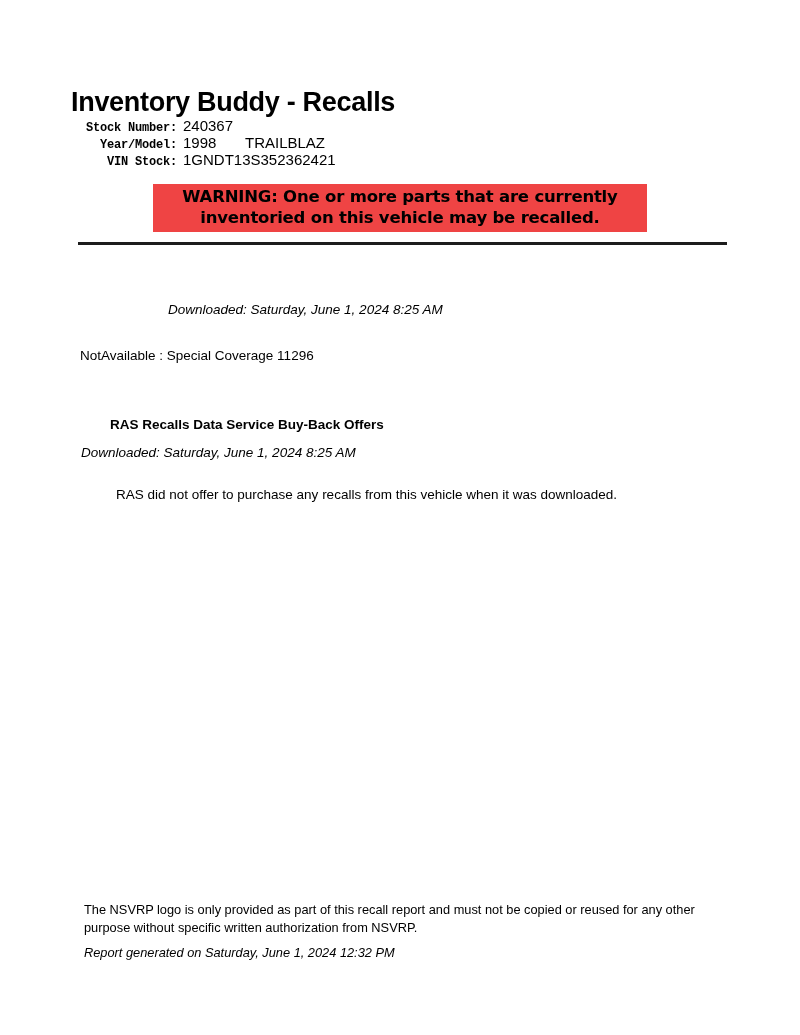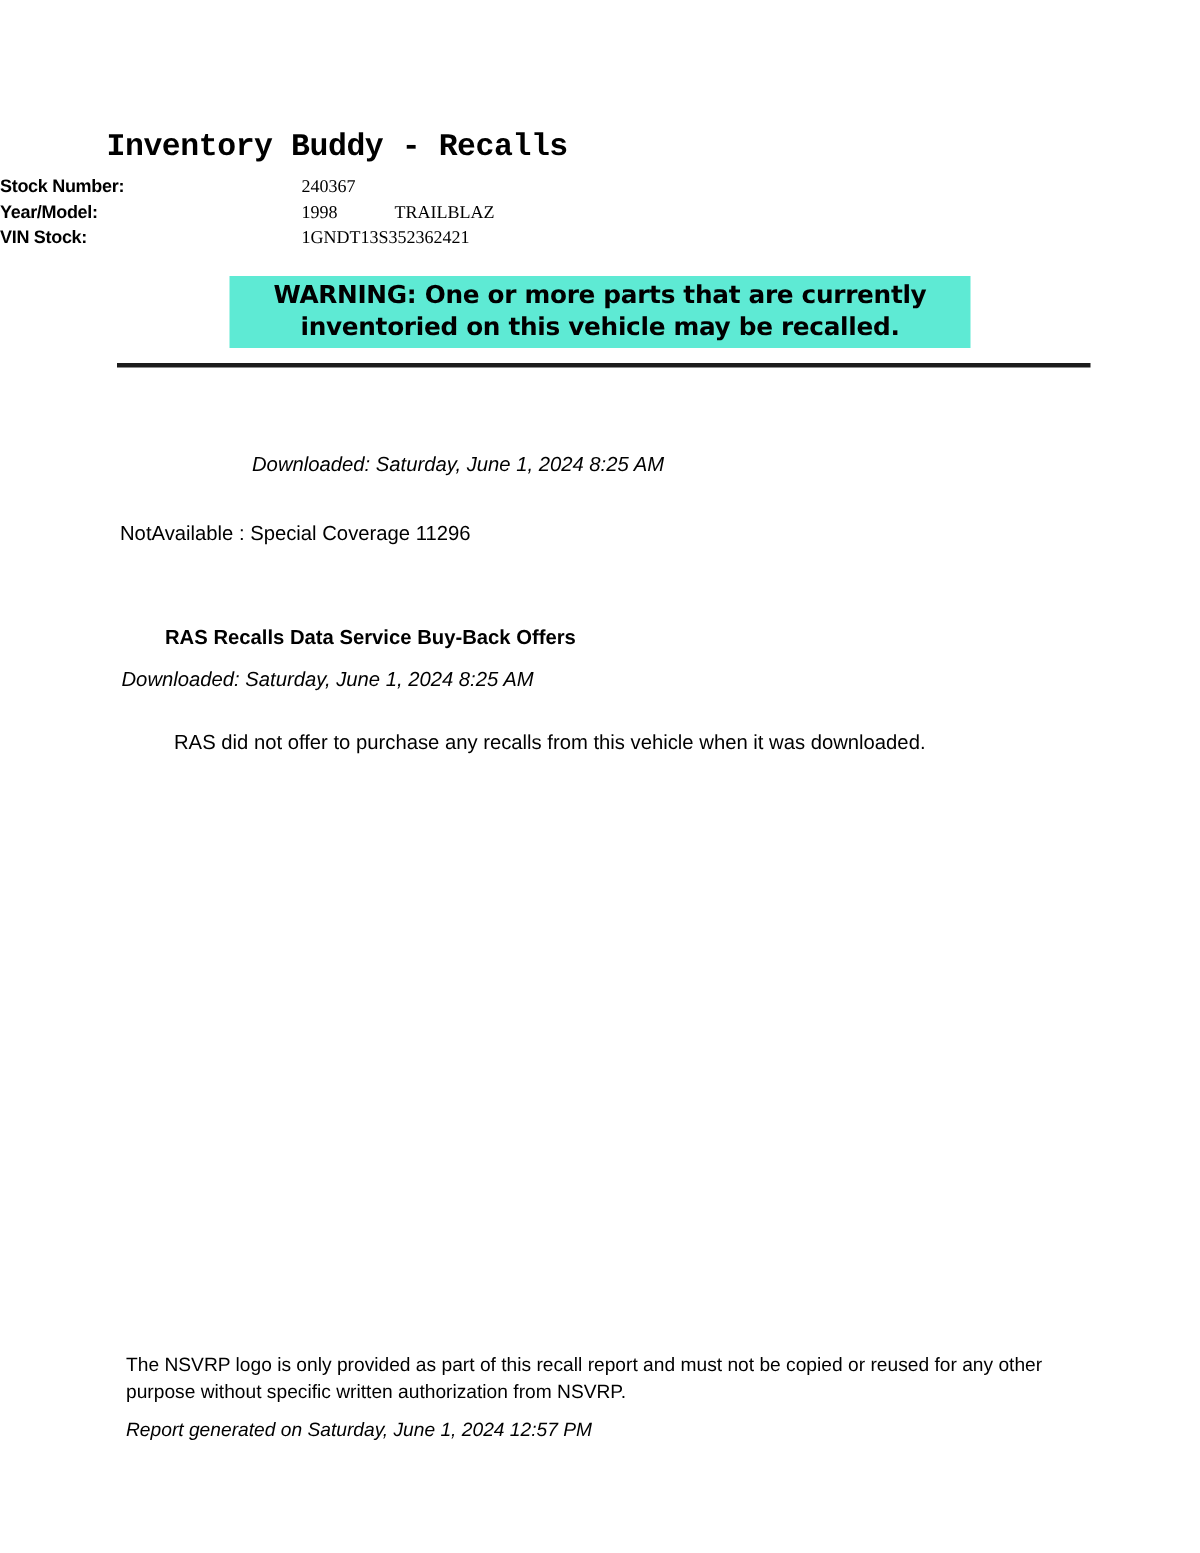--- a/index.html
+++ b/index.html
@@ -14,49 +14,49 @@
   .page {
     position: absolute;
     inset: 0;
     background: #ffffff;
     overflow: hidden;
   }
   .report-title {
     position: absolute;
     left: 71px;
     top: 87px;
-    font-family: Liberation Mono, monospace;
+    font-family: Liberation Sans, sans-serif;
     font-weight: bold;
-    font-size: 21px;
+    font-size: 27px;
     letter-spacing: -0.3px;
     white-space: nowrap;
   }
   .vehicle-info {
     position: absolute;
     left: 0;
     top: 117px;
   }
   .info-row {
     display: flex;
     align-items: baseline;
     height: 17px;
     font-size: 12.5px;
   }
   .info-label {
     width: 177px;
+    text-align: right;
     font-weight: bold;
-    font-family: Liberation Sans, sans-serif;
+    font-family: Liberation Mono, monospace;
     font-size: 12px;
     letter-spacing: -0.2px;
   }
   .info-value {
-    margin-left: 24px;
-    font-size: 12px;
+    margin-left: 6px;
+    font-size: 15px;
     white-space: nowrap;
-    font-family: Liberation Serif, serif;
   }
   .year-cell { display: inline-block; width: 62px; }
   .warning-banner {
     position: absolute;
     left: 153px;
     top: 184px;
     width: 494px;
     min-height: 48px;
     padding: 3px 10px 4px 10px;
     text-align: center;
@@ -157,32 +157,32 @@
       <span class="info-value">
         <span class="year-cell">1998</span><span>TRAILBLAZ</span>
       </span>
     </div>
     <div class="info-row">
       <span class="info-label">VIN Stock:</span>
       <span class="info-value">1GNDT13S352362421</span>
     </div>
   </div>
 
-  <div class="warning-banner" style="background: #5eead4; color: rgb(0, 0, 0);">WARNING: One or more parts that are currently inventoried on this vehicle may be recalled.</div>
+  <div class="warning-banner" style="background: #ef4444; color: rgb(0, 0, 0);">WARNING: One or more parts that are currently inventoried on this vehicle may be recalled.</div>
 
   <div class="divider"></div>
 
 
   <div class="nsvrp-downloaded">Downloaded: Saturday, June 1, 2024 8:25 AM</div>
 
   <div class="nsvrp-recall-item">NotAvailable : Special Coverage 11296</div>
 
   <div class="ras-heading">RAS Recalls Data Service Buy-Back Offers</div>
 
   <div class="ras-downloaded">Downloaded: Saturday, June 1, 2024 8:25 AM</div>
 
   <div class="ras-result">RAS did not offer to purchase any recalls from this vehicle when it was downloaded.</div>
 
   <div class="footer-disclaimer">The NSVRP logo is only provided as part of this recall report and must not be copied or reused for any other purpose without specific written authorization from NSVRP.</div>
 
-  <div class="footer-generated">Report generated on Saturday, June 1, 2024 12:57 PM</div>
+  <div class="footer-generated">Report generated on Saturday, June 1, 2024 12:32 PM</div>
 
 </div>
 
 </body></html>

